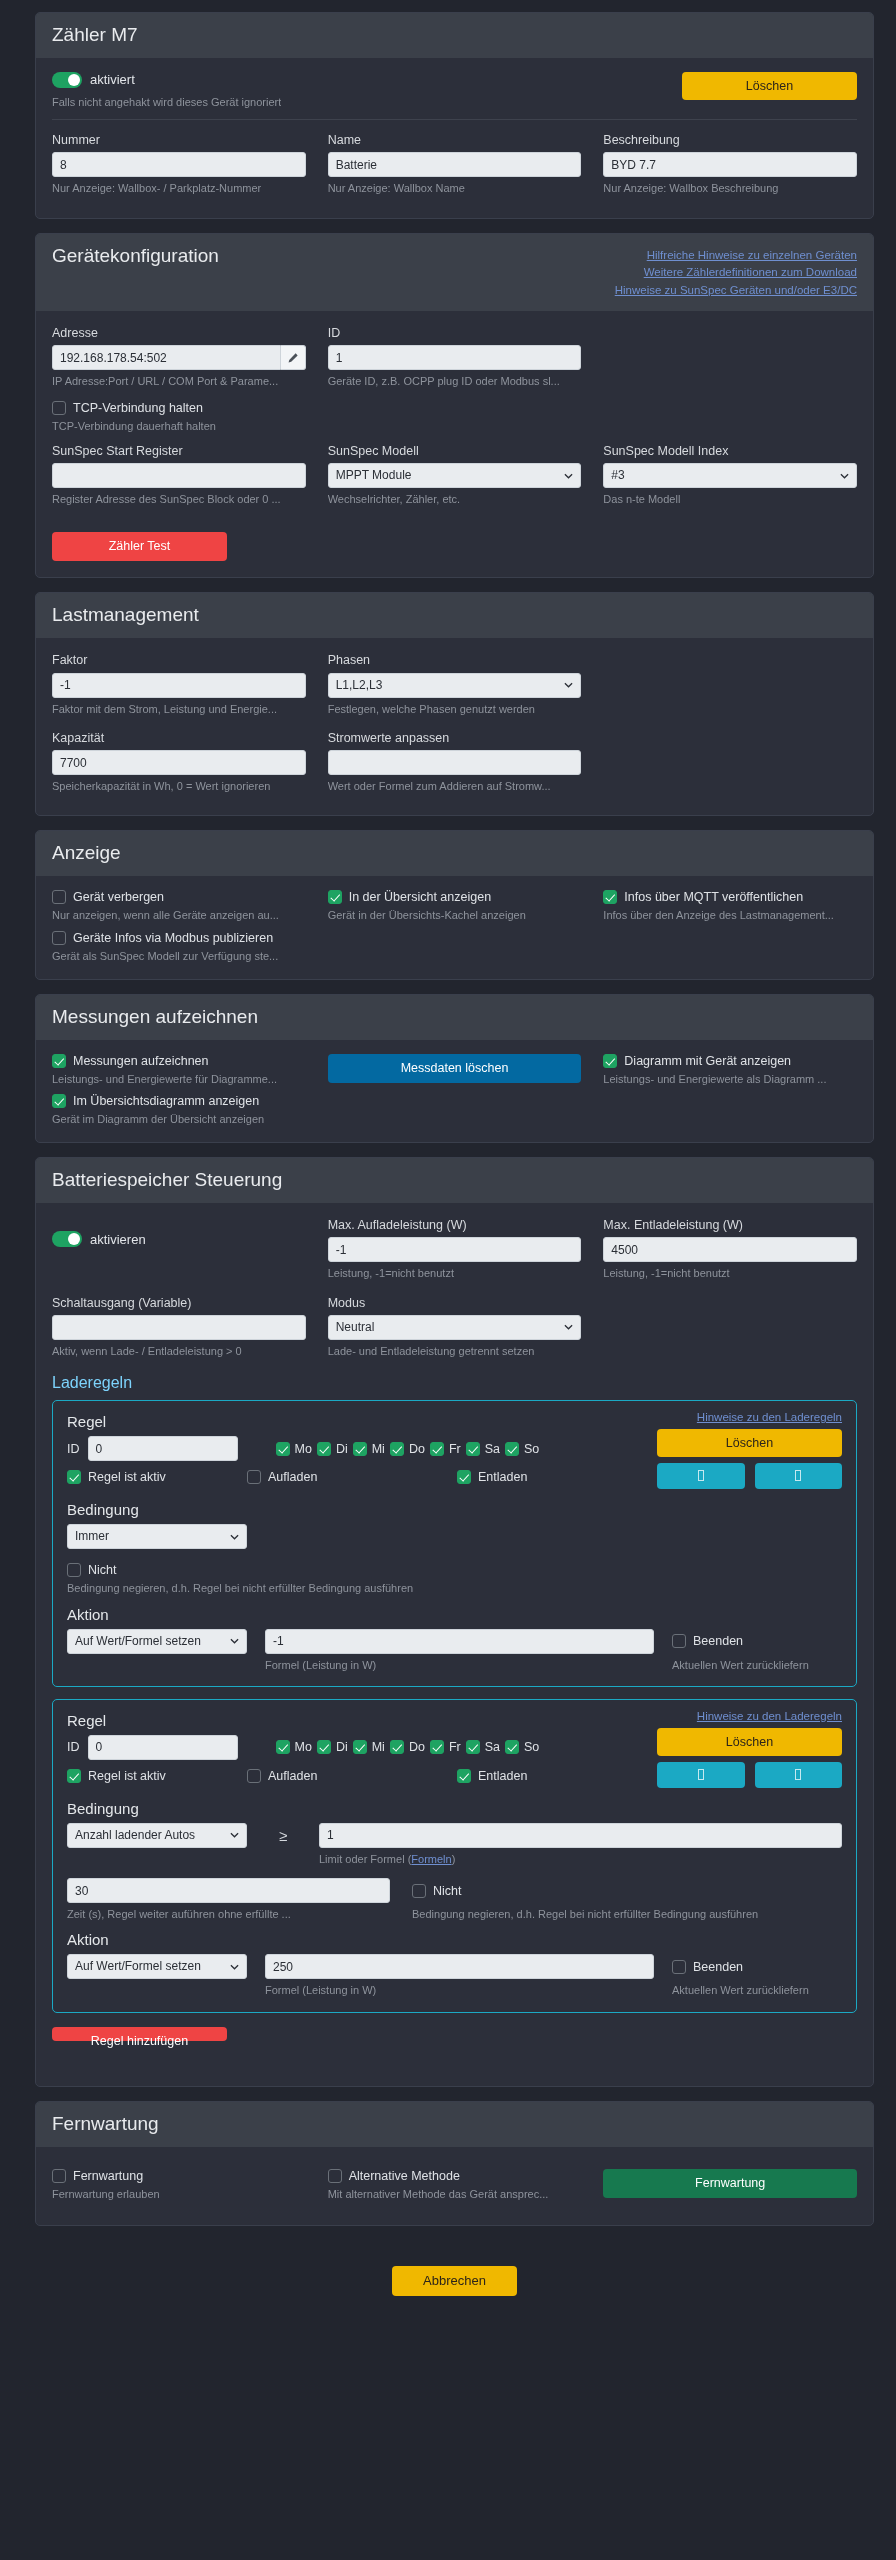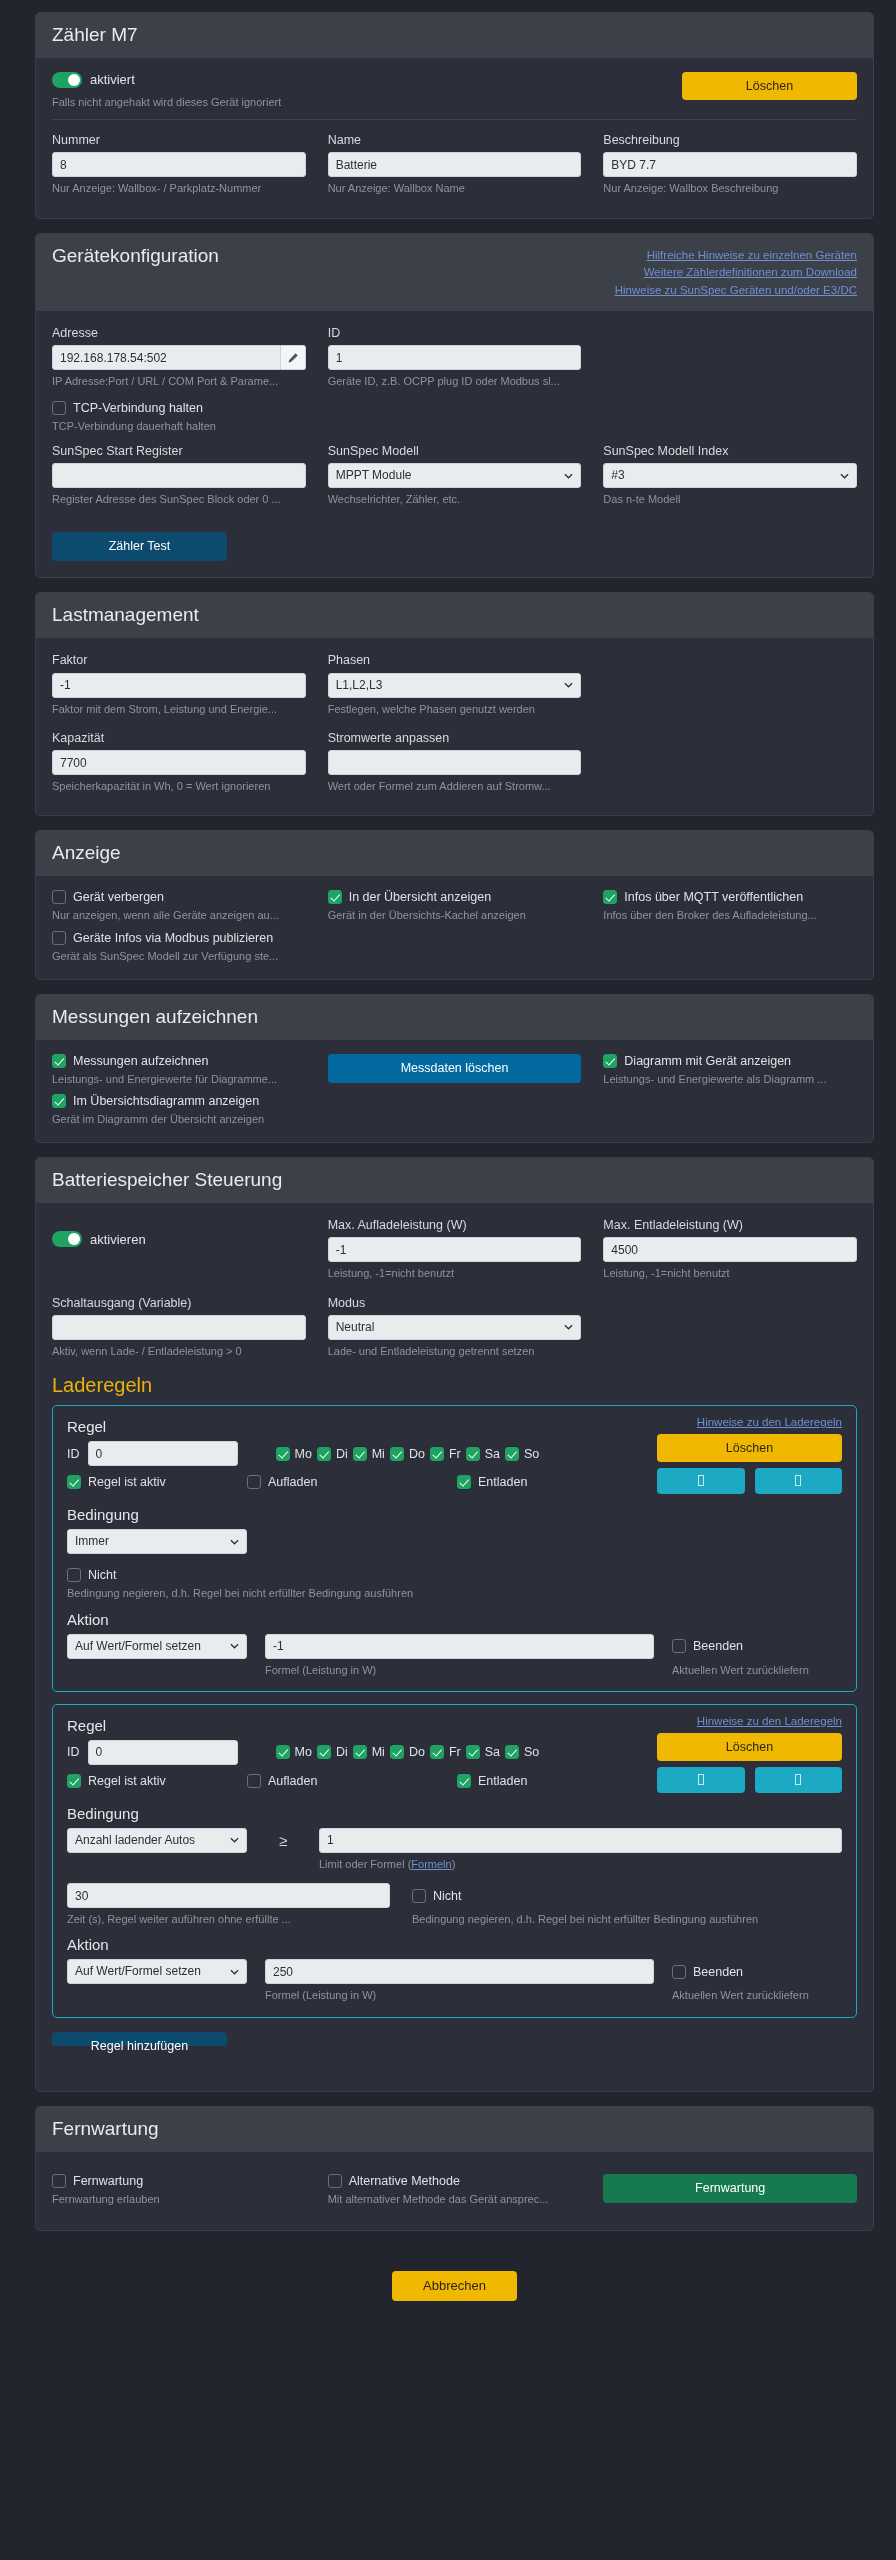--- a/index.html
+++ b/index.html
@@ -171,29 +171,29 @@
     font-family: "Liberation Sans", sans-serif;
     font-size: 12.5px;
     cursor: pointer;
     padding: 0 14px;
     height: 28px;
     line-height: 28px;
     text-align: center;
     display: inline-block;
   }
   .btn-yellow { background: #f0b800; color: #2c2419; }
-  .btn-green  { background: #0c4a6e; color: #fff; }
+  .btn-green  { background: #ef4444; color: #fff; }
   .btn-green-dk { background: #17794f; color: #fff; }
   .btn-red    { background: #0369a1; color: #fff; }
   .btn-cyan   { background: #1ba9c4; color: #fff; }
 
   
   .subhead {
-    font-size: 20px;
-    color: #eab308;
+    font-size: 16px;
+    color: #7dd3fc;
     margin: 10px 0 8px 0;
   }
   .subhead-sm {
     font-size: 15px;
     color: #e4e7ea;
     margin: 2px 0 6px 0;
   }
   .divider { height:1px; background:#3e424d; margin: 10px 0 12px 0; }
 
   
@@ -433,21 +433,21 @@
             <span class="cb on"></span>
             <span class="cb-label">In der Übersicht anzeigen</span>
           </div>
           <div class="fhint">Gerät in der Übersichts-Kachel anzeigen</div>
         </div>
         <div>
           <div class="cb-row">
             <span class="cb on"></span>
             <span class="cb-label">Infos über MQTT veröffentlichen</span>
           </div>
-          <div class="fhint">Infos über den Broker des Aufladeleistung...</div>
+          <div class="fhint">Infos über den Anzeige des Lastmanagement...</div>
         </div>
       </div>
       <div class="row3" style="margin-top:8px;">
         <div>
           <div class="cb-row">
             <span class="cb"></span>
             <span class="cb-label">Geräte Infos via Modbus publizieren</span>
           </div>
           <div class="fhint">Gerät als SunSpec Modell zur Verfügung ste...</div>
         </div>

